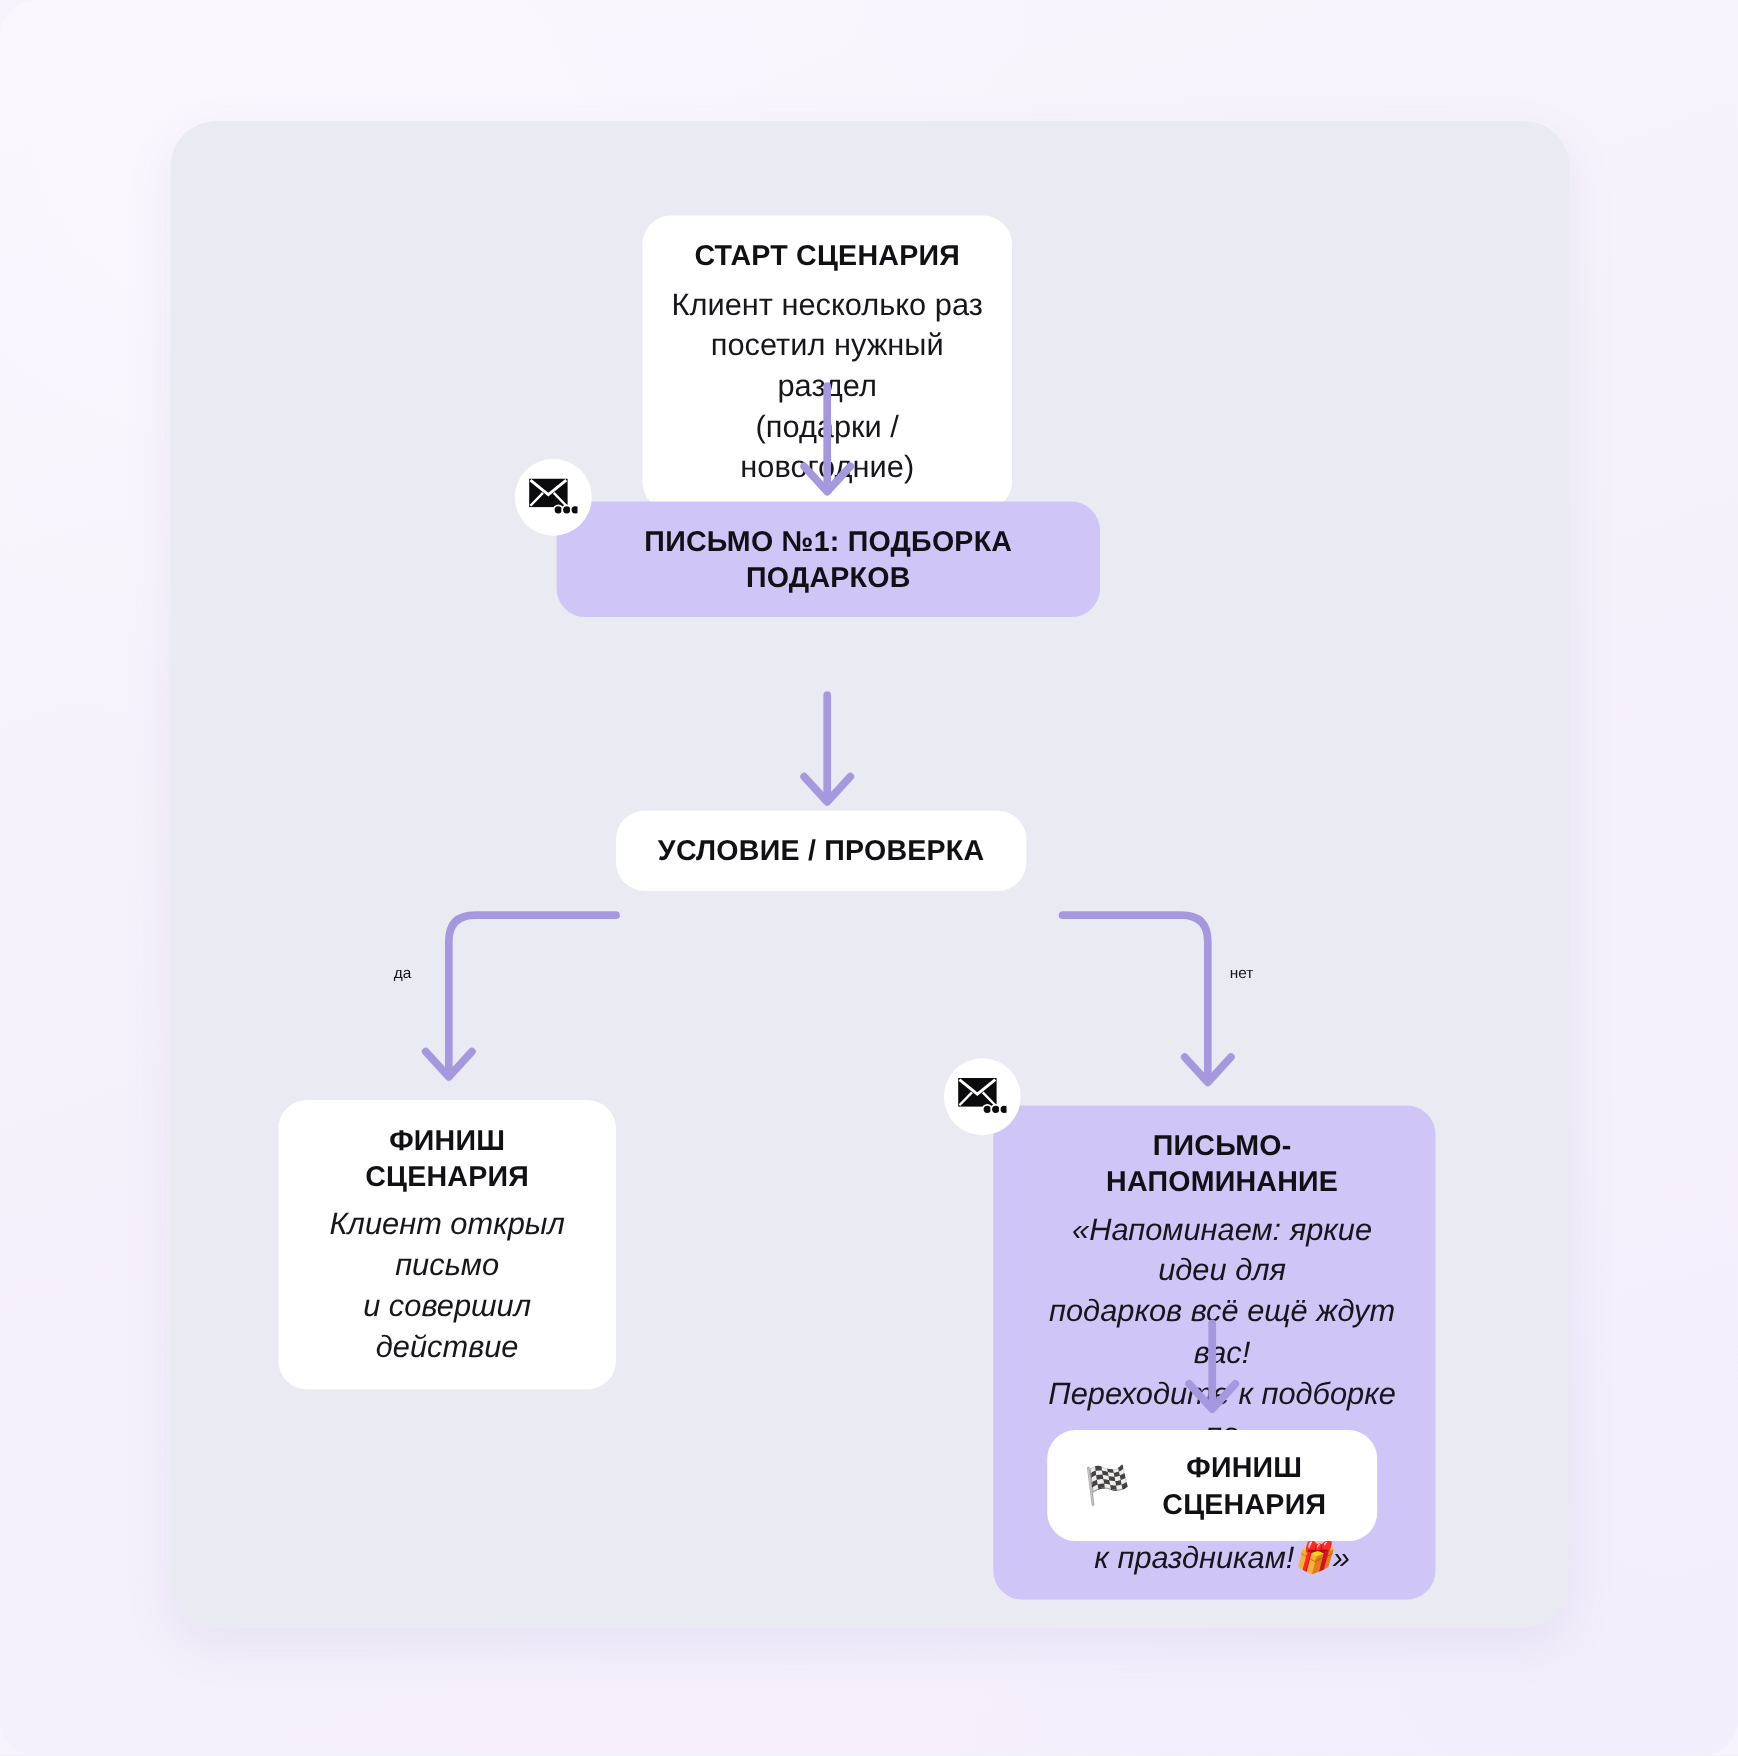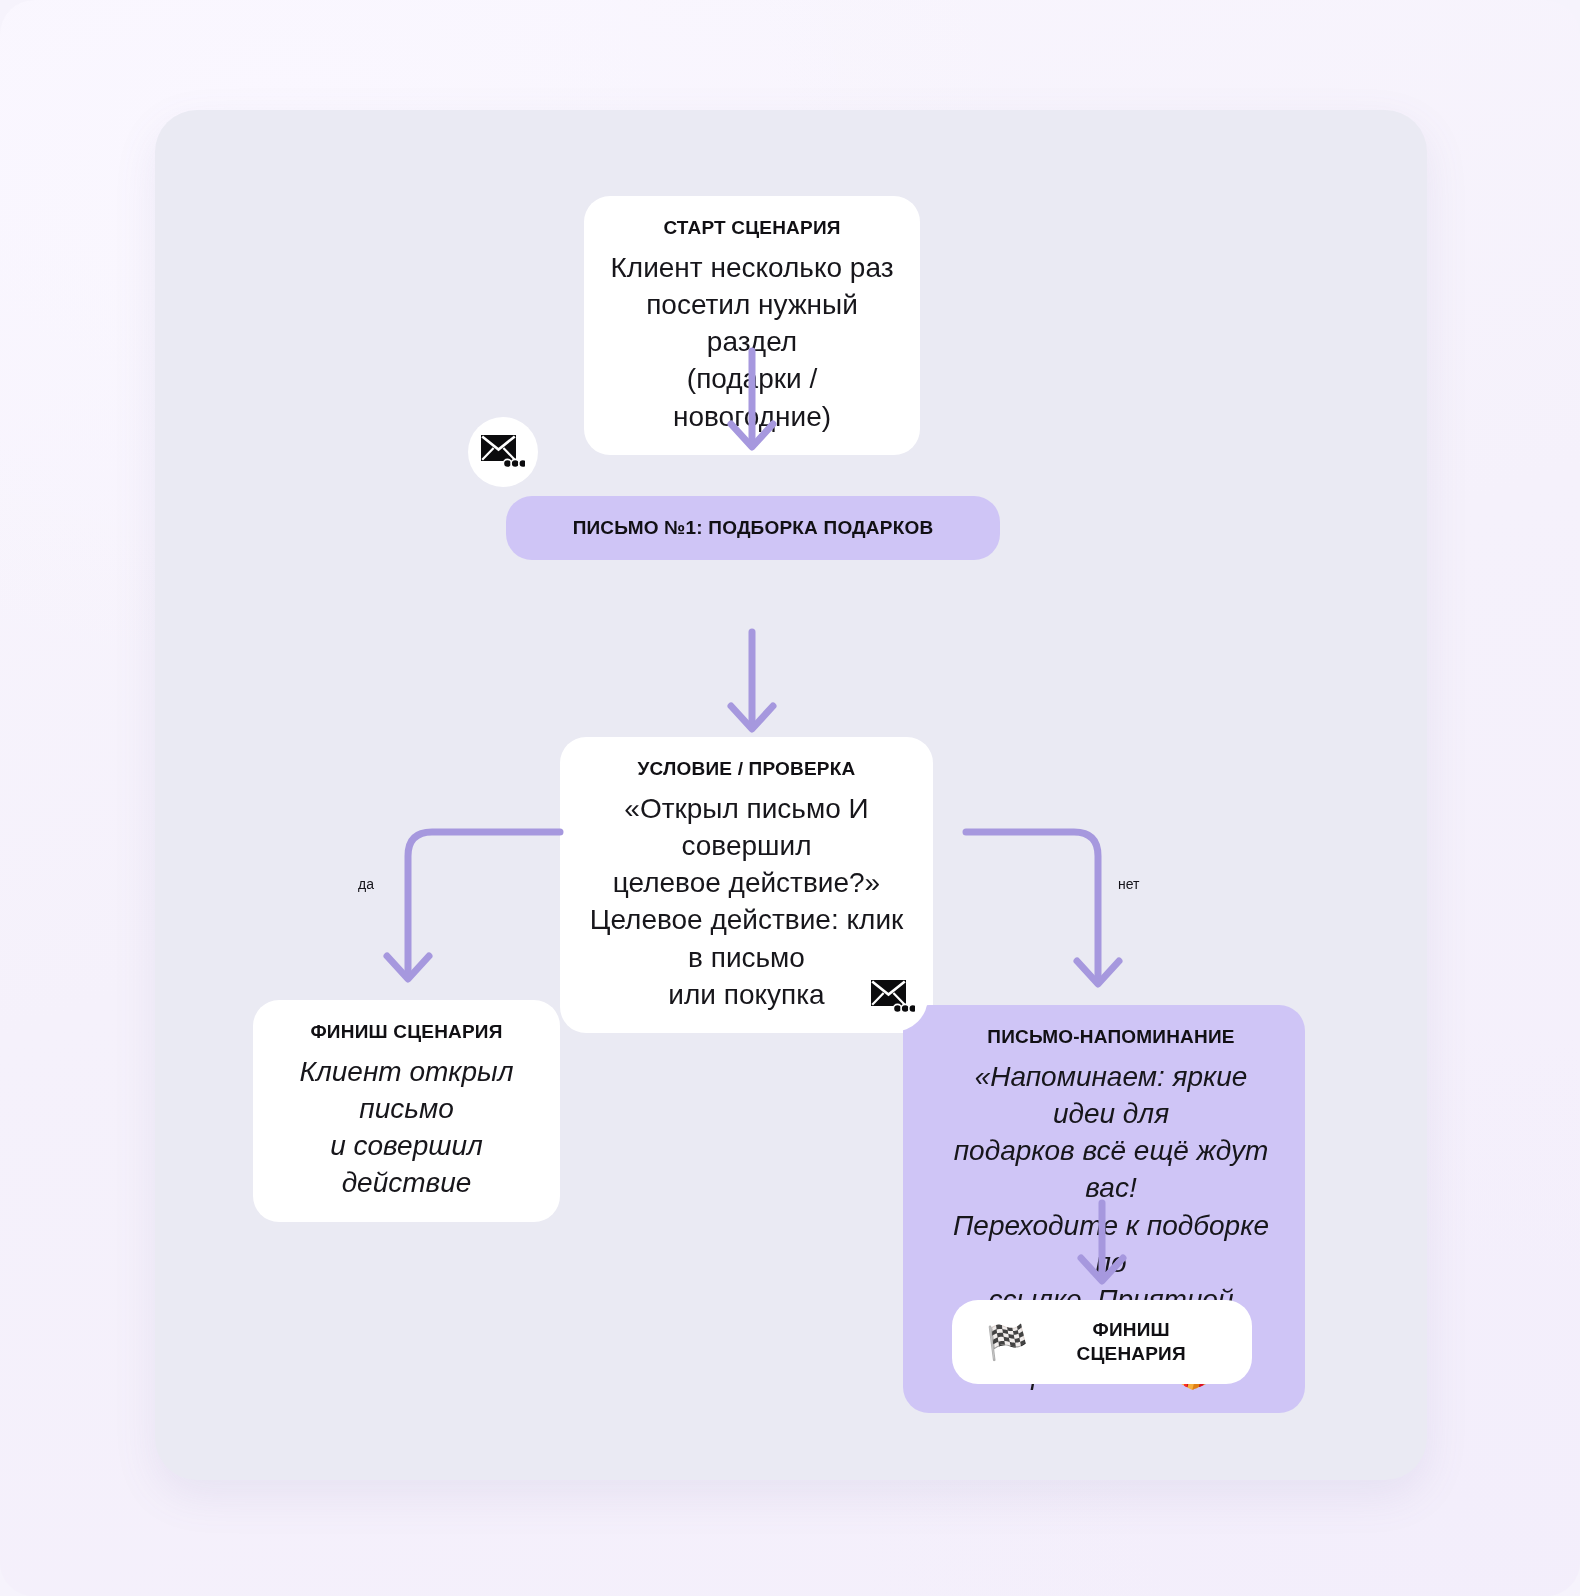--- a/index.html
+++ b/index.html
@@ -45,21 +45,21 @@
     position: absolute;
     border-radius: 26px;
     padding: 20px 26px;
     text-align: center;
   }
   .node.white  { background: #ffffff; }
   .node.purple { background: #cfc5f6; }
 
   .node-title {
     font-weight: 700;
-    font-size: 19px;
+    font-size: 26px;
     letter-spacing: .2px;
     color: #111014;
     line-height: 1.25;
     white-space: pre-line;
   }
   .node-body {
     margin-top: 9px;
     font-size: 28px;
     line-height: 1.33;
     color: #17161b;
@@ -111,21 +111,21 @@
   .branch-label {
     position: absolute;
     font-size: 14px;
     color: #15141a;
     z-index: 3;
     text-align: right;
   }
 
   
   #node-start      { left: 584px;  top: 196px;  width: 336px;  }
-  #node-email1     { left: 506px;  top: 456px;  width: 494px; margin-top: 40px;  }
+  #node-email1     { left: 506px;  top: 456px;  width: 494px;  }
   #node-condition  { left: 560px;  top: 737px;  width: 373px;  }
   #node-finish-yes { left: 253px;  top: 1000px; width: 307px;  }
   #node-email2     { left: 903px;  top: 1005px; width: 402px; padding-left: 40px;  }
   #node-finish-no  { left: 952px;  top: 1300px; width: 300px;  }
 
   #badge-email1 { left: 468px; top: 417px; }
   #badge-email2 { left: 858px; top: 962px; }
 </style>
 </head>
 <body>
@@ -174,24 +174,20 @@
     <circle cx="41.9" cy="28.5" r="4.1" fill="#0b0b0d" stroke="#ffffff" stroke-width="1.6"></circle>
   </svg>
 </div>
 
 <div class="node purple" id="node-email1">
   <div class="node-title">ПИСЬМО №1: ПОДБОРКА ПОДАРКОВ</div>
 </div>
 
 <div class="node white" id="node-condition">
   <div class="node-title">УСЛОВИЕ / ПРОВЕРКА</div>
-  <div class="node-body">«Открыл письмо И совершил
-целевое действие?»
-Целевое действие: клик в письмо
-или покупка</div>
 </div>
 
 <div class="node white" id="node-finish-yes">
   <div class="node-title">ФИНИШ СЦЕНАРИЯ</div>
   <div class="node-body italic">Клиент открыл письмо
 и совершил действие</div>
 </div>
 
 <div class="env-badge" id="badge-email2">
   <svg width="44" height="34" viewBox="0 0 44 34" xmlns="http://www.w3.org/2000/svg">

